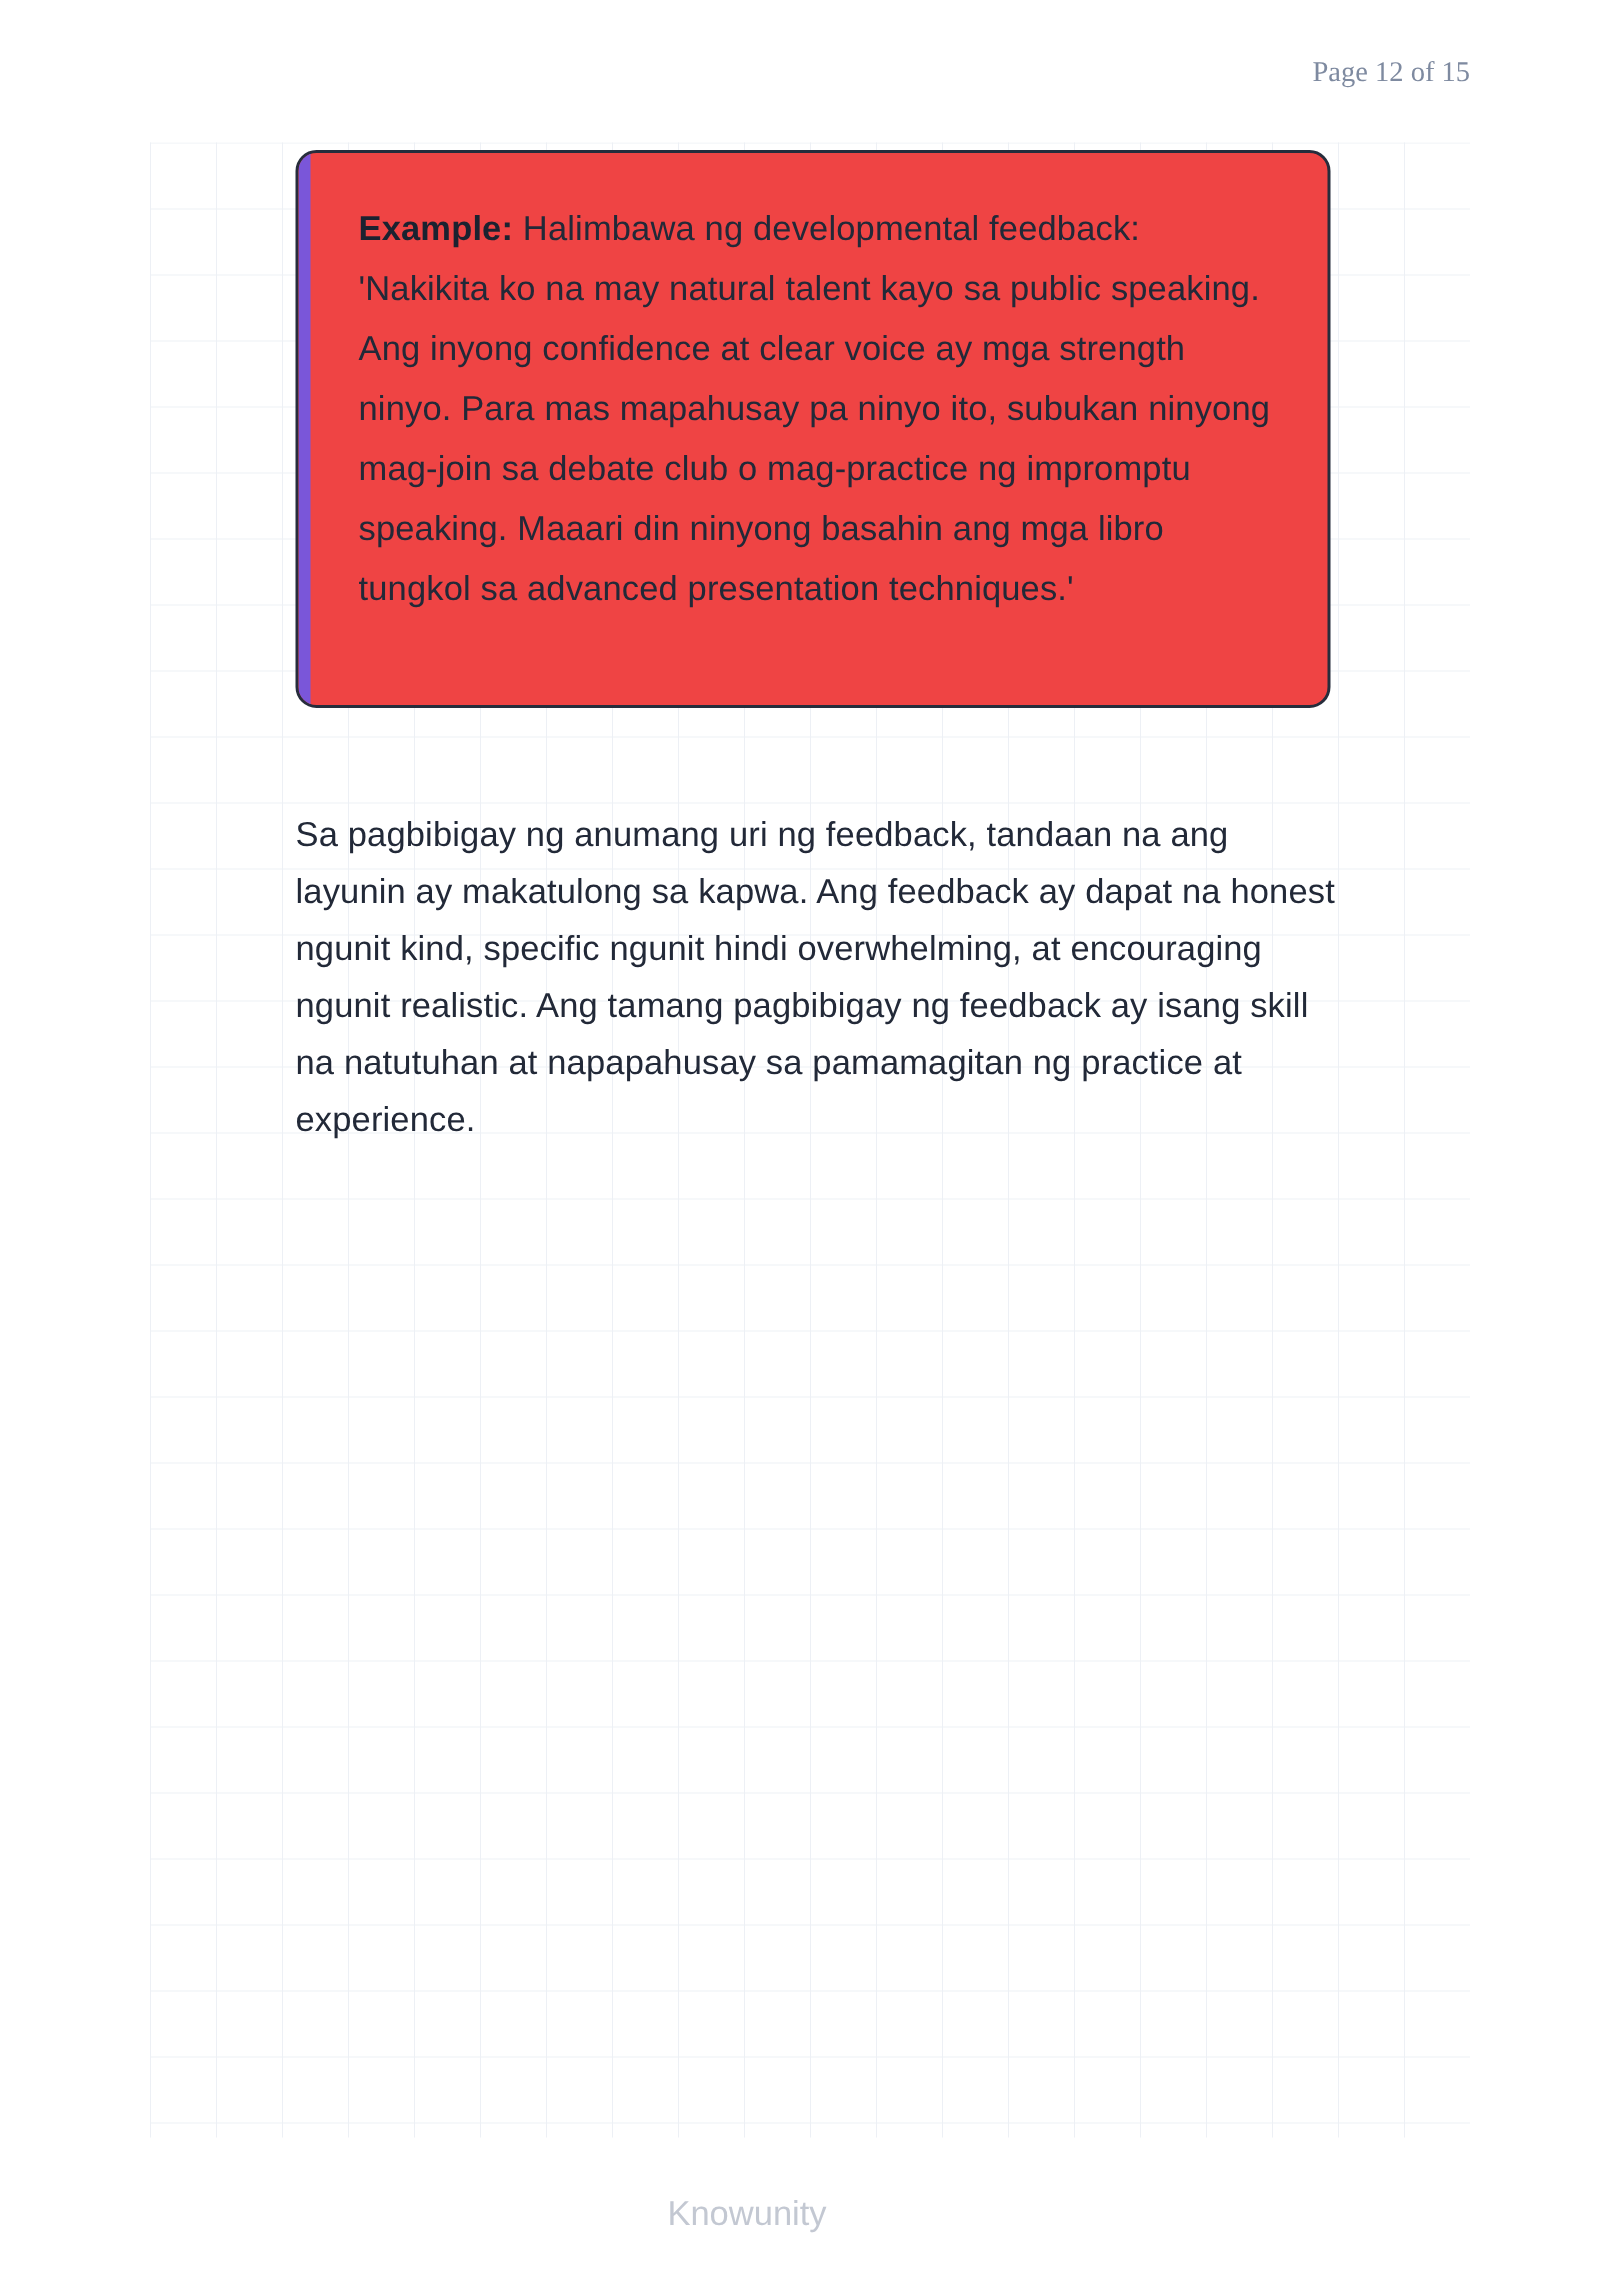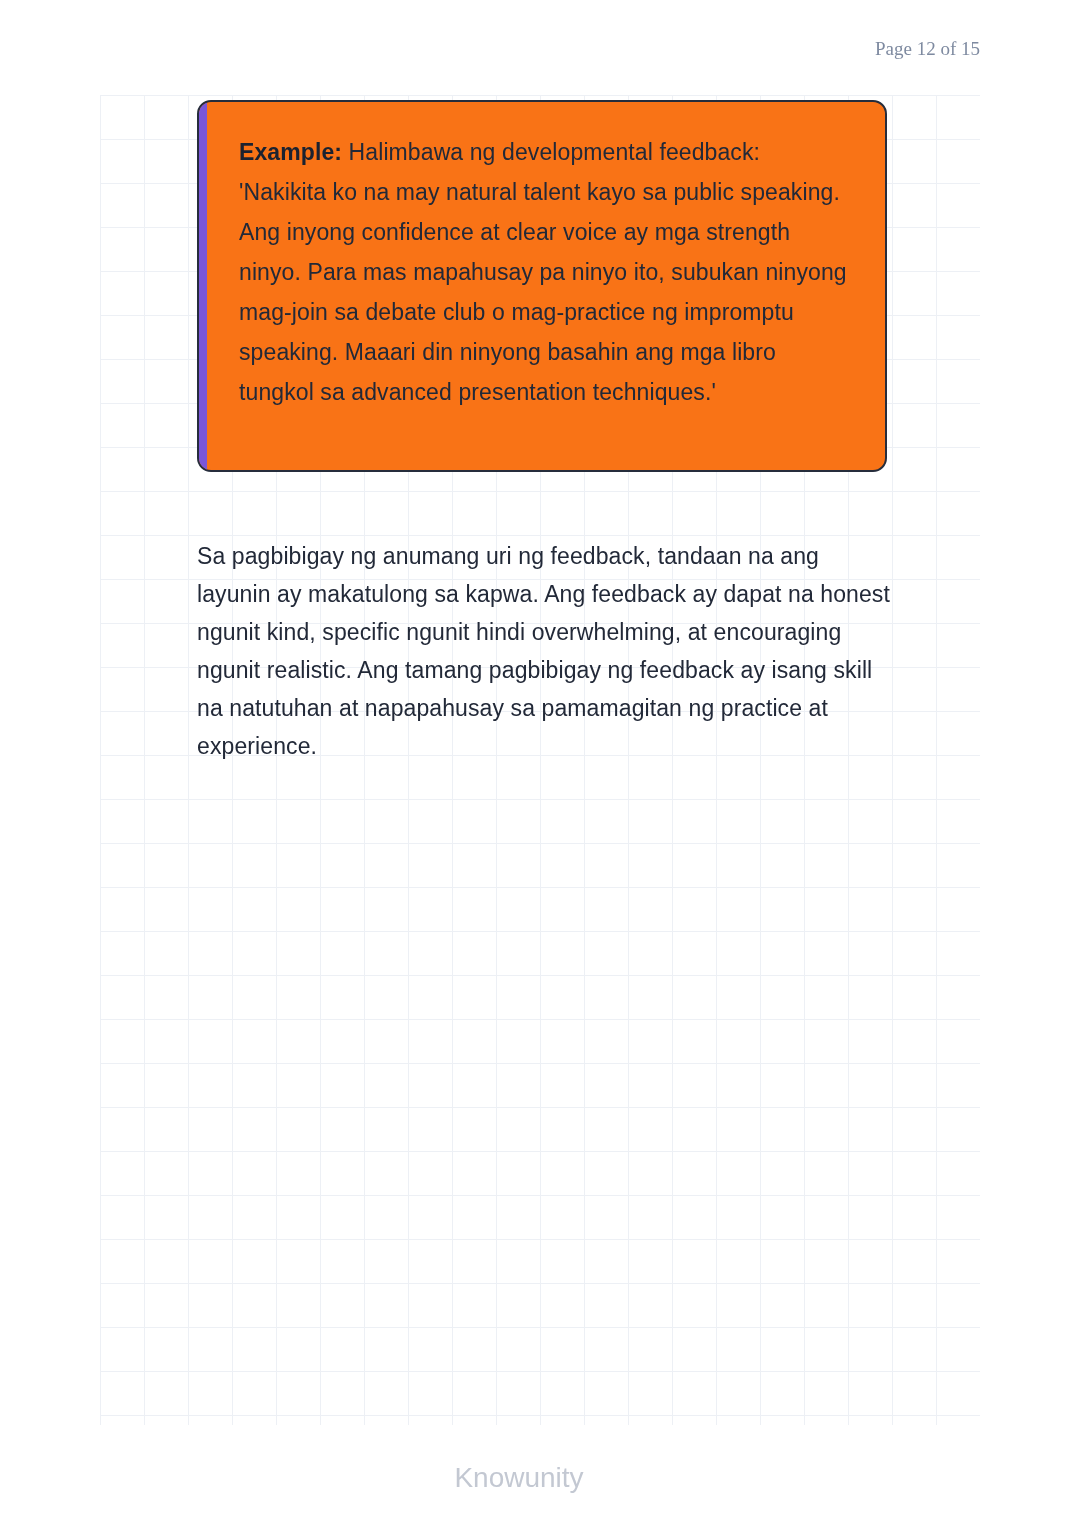--- a/index.html
+++ b/index.html
@@ -38,21 +38,21 @@
     font-size: 19px;
     color: #7e8aa0;
     margin-left: 20px;
   }
   .example-card {
     position: absolute;
     left: 197px;
     top: 100px;
     width: 690px;
     min-height: 372px;
-    background: #f97316;
+    background: #ef4444;
     border: 2px solid #262d3c;
     border-radius: 14px;
     padding: 30px 34px 32px 40px;
     overflow: hidden;
   }
   .example-card .accent-bar {
     position: absolute;
     left: 0;
     top: 0;
     bottom: 0;
@@ -79,23 +79,22 @@
     color: #222938;
     letter-spacing: 0.1px;
     margin-top: 19px;
   }
   .footer-brand {
     position: absolute;
     left: 0;
     top: 1462px;
     width: 996px;
     text-align: center;
-    font-size: 28px;
+    font-size: 23px;
     color: #c3c8d2;
-    margin-left: 21px;
   }
 </style>
 </head>
 <body>
 
 <div class="page">
 
   <div class="grid-bg"></div>
 
   <div class="page-indicator">Page 12 of 15</div>

